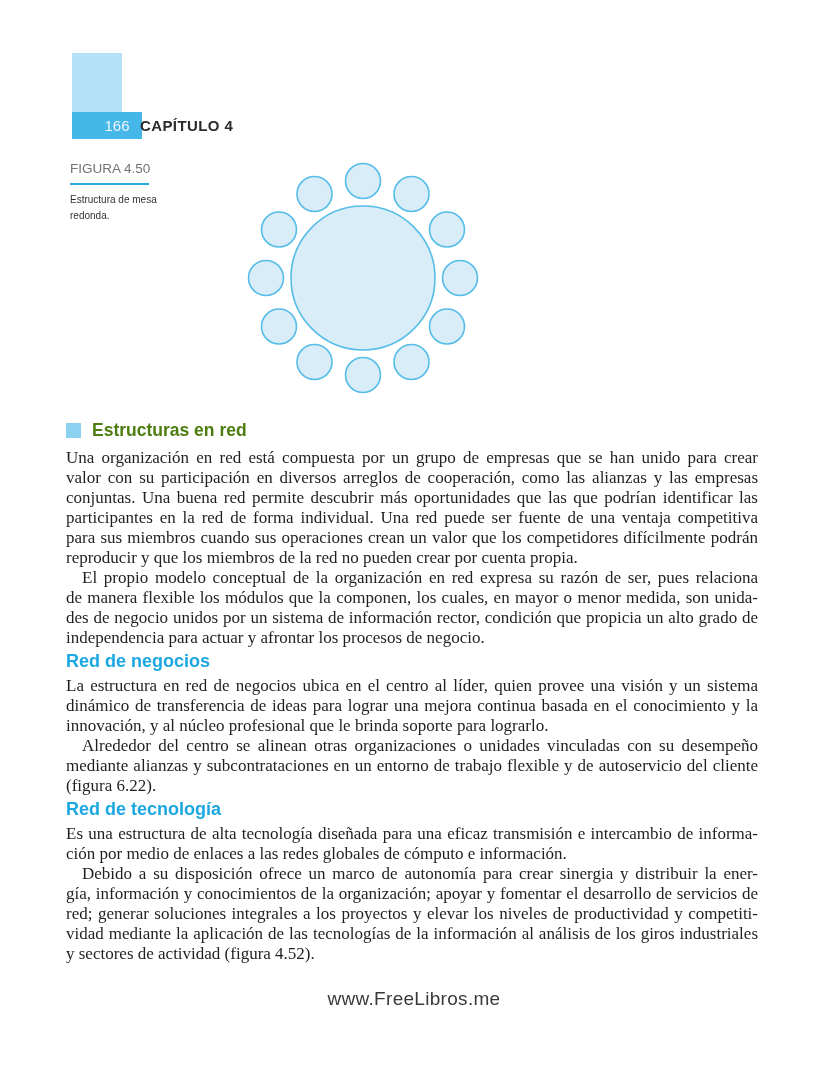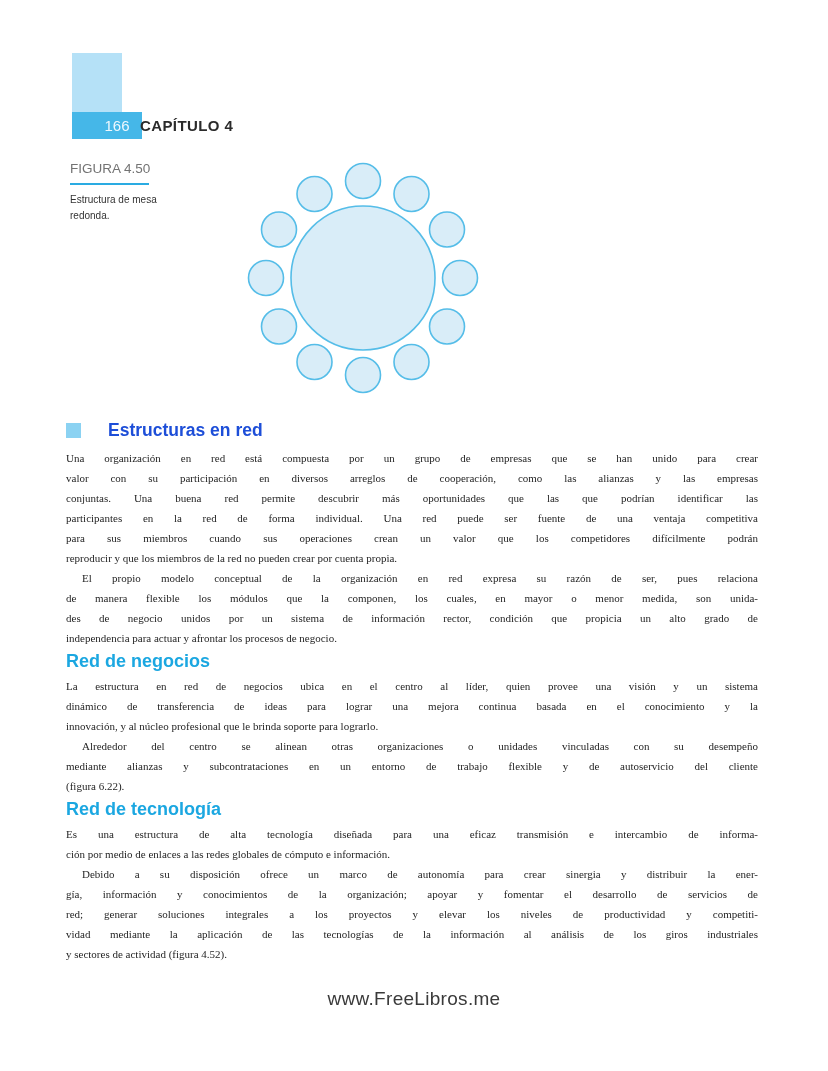--- a/index.html
+++ b/index.html
@@ -62,27 +62,27 @@
   }
   .section-heading {
     display: flex; align-items: center; gap: 11px;
     height: 24px; margin-bottom: 6px;
   }
   .bullet-square {
     width: 15px; height: 15px; background: #8bd2f2;
     flex: 0 0 auto;
   }
   .section-heading h2 {
-    margin: 16px;
-    font-size: 17.5px; font-weight: bold; color: #1d4ed8;
+    margin: 0;
+    font-size: 17.5px; font-weight: bold; color: #4d7c0f;
     font-family: "Liberation Sans", sans-serif;
   }
   .para {
     font-family: "Liberation Serif", serif;
-    font-size: 11px;
+    font-size: 17px;
   }
   .line {
     height: 20px; line-height: 20px;
     text-align: justify;
     text-align-last: justify;
     white-space: nowrap;
   }
   .line.last { text-align-last: left; }
   .para.indent .line:first-child { text-indent: 16px; }
   h3.subhead {

